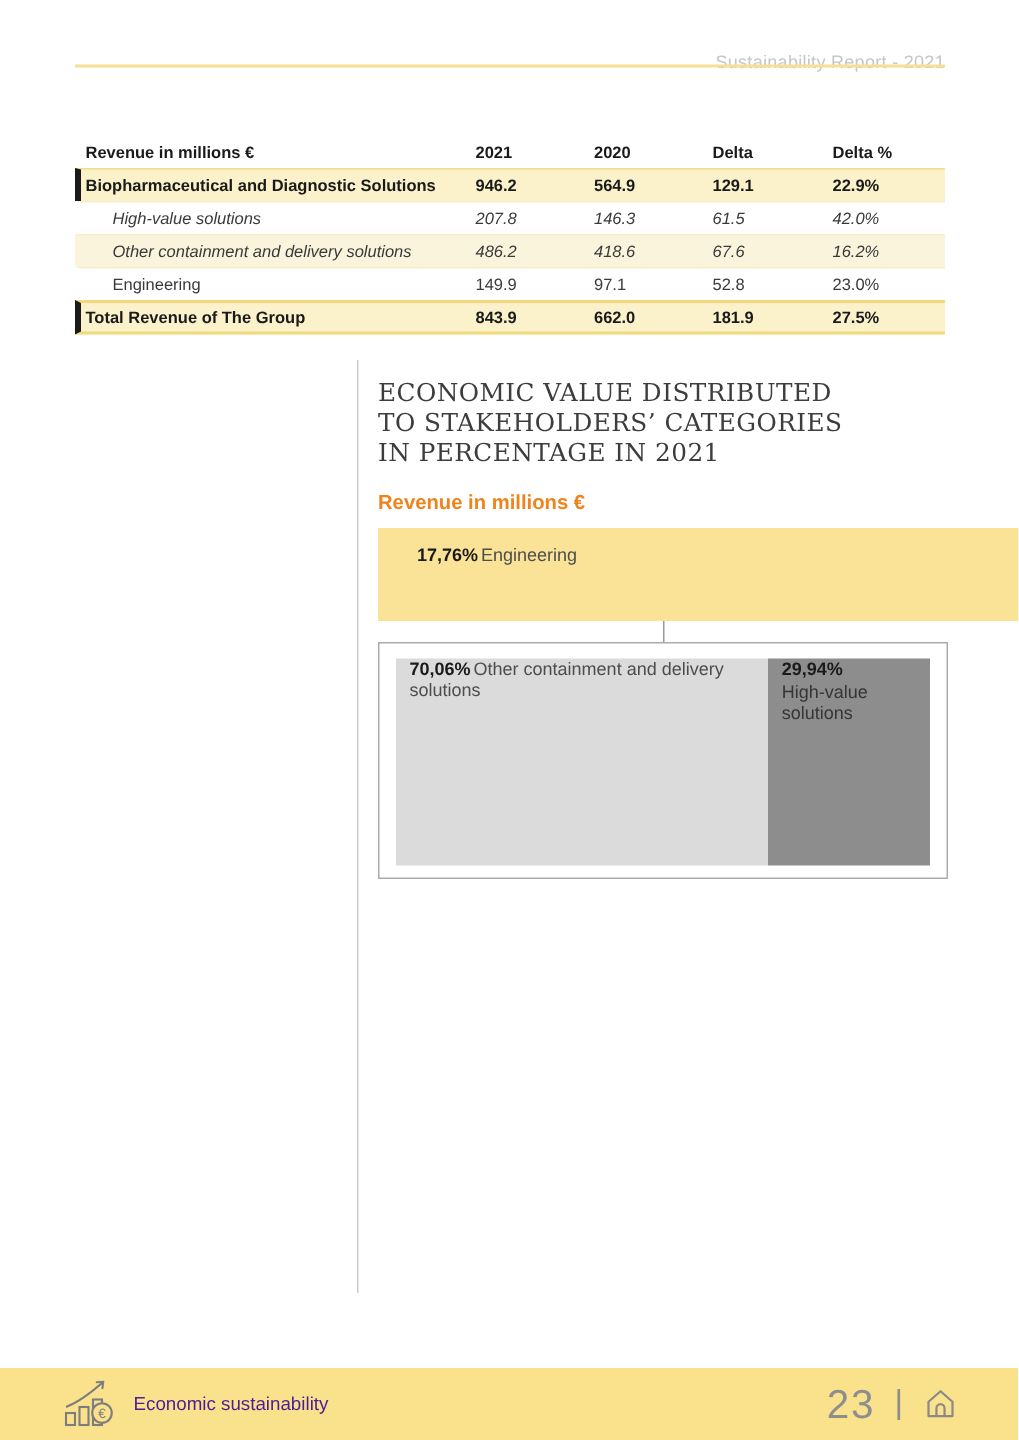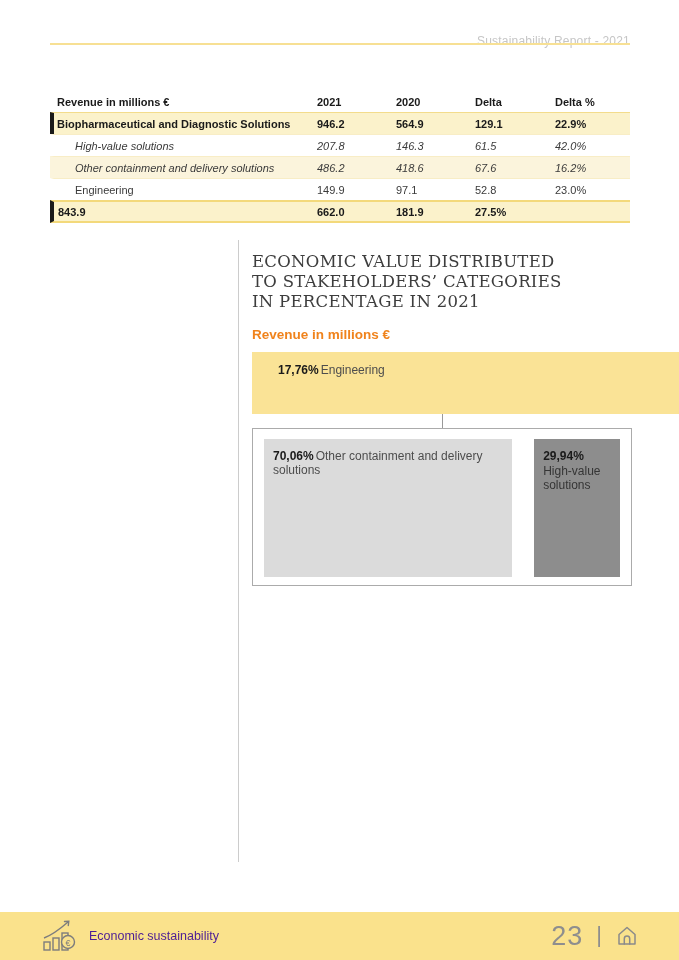--- a/index.html
+++ b/index.html
@@ -65,23 +65,23 @@
   .block.engineering { margin-top:10px; height:62px; }
   .block.biopharma { height:287px; }
   .connector { position:relative; width:379px; height:14px; }
   .connector .line {
     position:absolute; left:190px; top:0; width:1px; height:14px; background:#999999;
   }
   .breakdown-box {
     width:380px; height:158px; border:1px solid #ababab;
     padding:10px 11px; display:flex; background:#ffffff;
   }
-  .breakdown-box .block { height:138px; width:auto; padding:10px 9px; }
+  .breakdown-box .block { height:138px; width:auto; padding:0 9px; }
   .block.other { flex:0 0 69.7%; }
-  .block.high-value { flex:1 1 auto; color:#353535;margin-left:22px; }
+  .block.high-value { flex:1 1 auto; color:#353535; }
   .block.high-value b { display:block; margin-bottom:1px; }
 
   
   .footer {
     position:absolute; left:0; bottom:0; width:679px; height:48px;
     display:flex; align-items:center;
   }
   .footer .band { position:absolute; inset:0; }
   .footer-left { position:relative; display:flex; align-items:center; margin-left:40px; gap:9px; }
   .footer-label { font-size:12.5px; color:#4c1d95; }
@@ -128,20 +128,21 @@
       <div class="td">16.2%</div>
     </div>
     <div class="tr sub plain">
       <div class="td label">Engineering</div>
       <div class="td">149.9</div>
       <div class="td">97.1</div>
       <div class="td">52.8</div>
       <div class="td">23.0%</div>
     </div>
     <div class="tr total">
+      <div class="td label">Total Revenue of The Group</div>
       <div class="td">843.9</div>
       <div class="td">662.0</div>
       <div class="td">181.9</div>
       <div class="td">27.5%</div>
     </div>
   </div>
 
   <div class="figure">
     <div class="figure-title">ECONOMIC VALUE DISTRIBUTED TO STAKEHOLDERS’ CATEGORIES IN PERCENTAGE IN 2021</div>
     <div class="figure-subtitle">Revenue in millions €</div>

